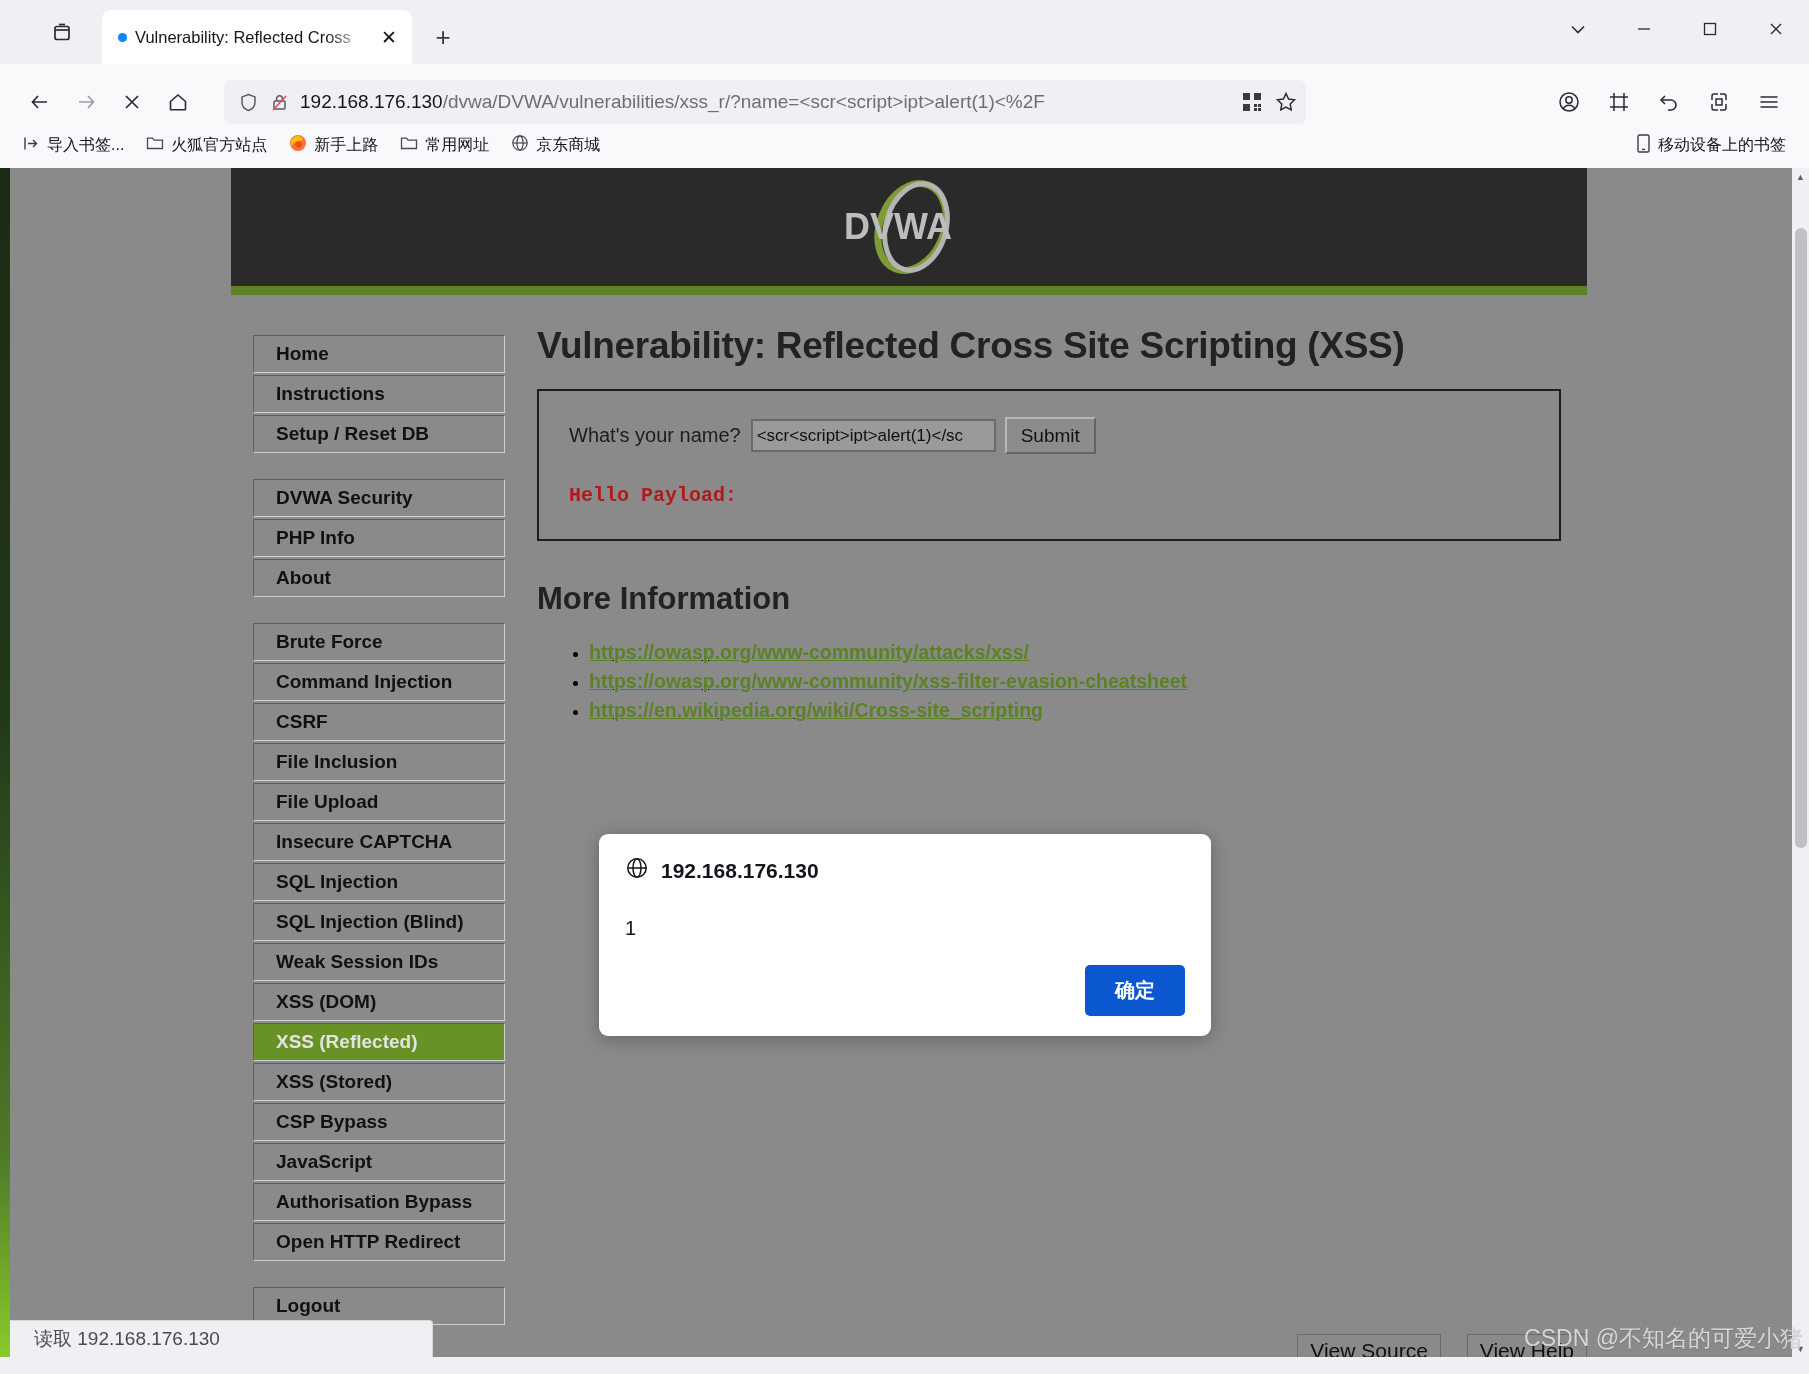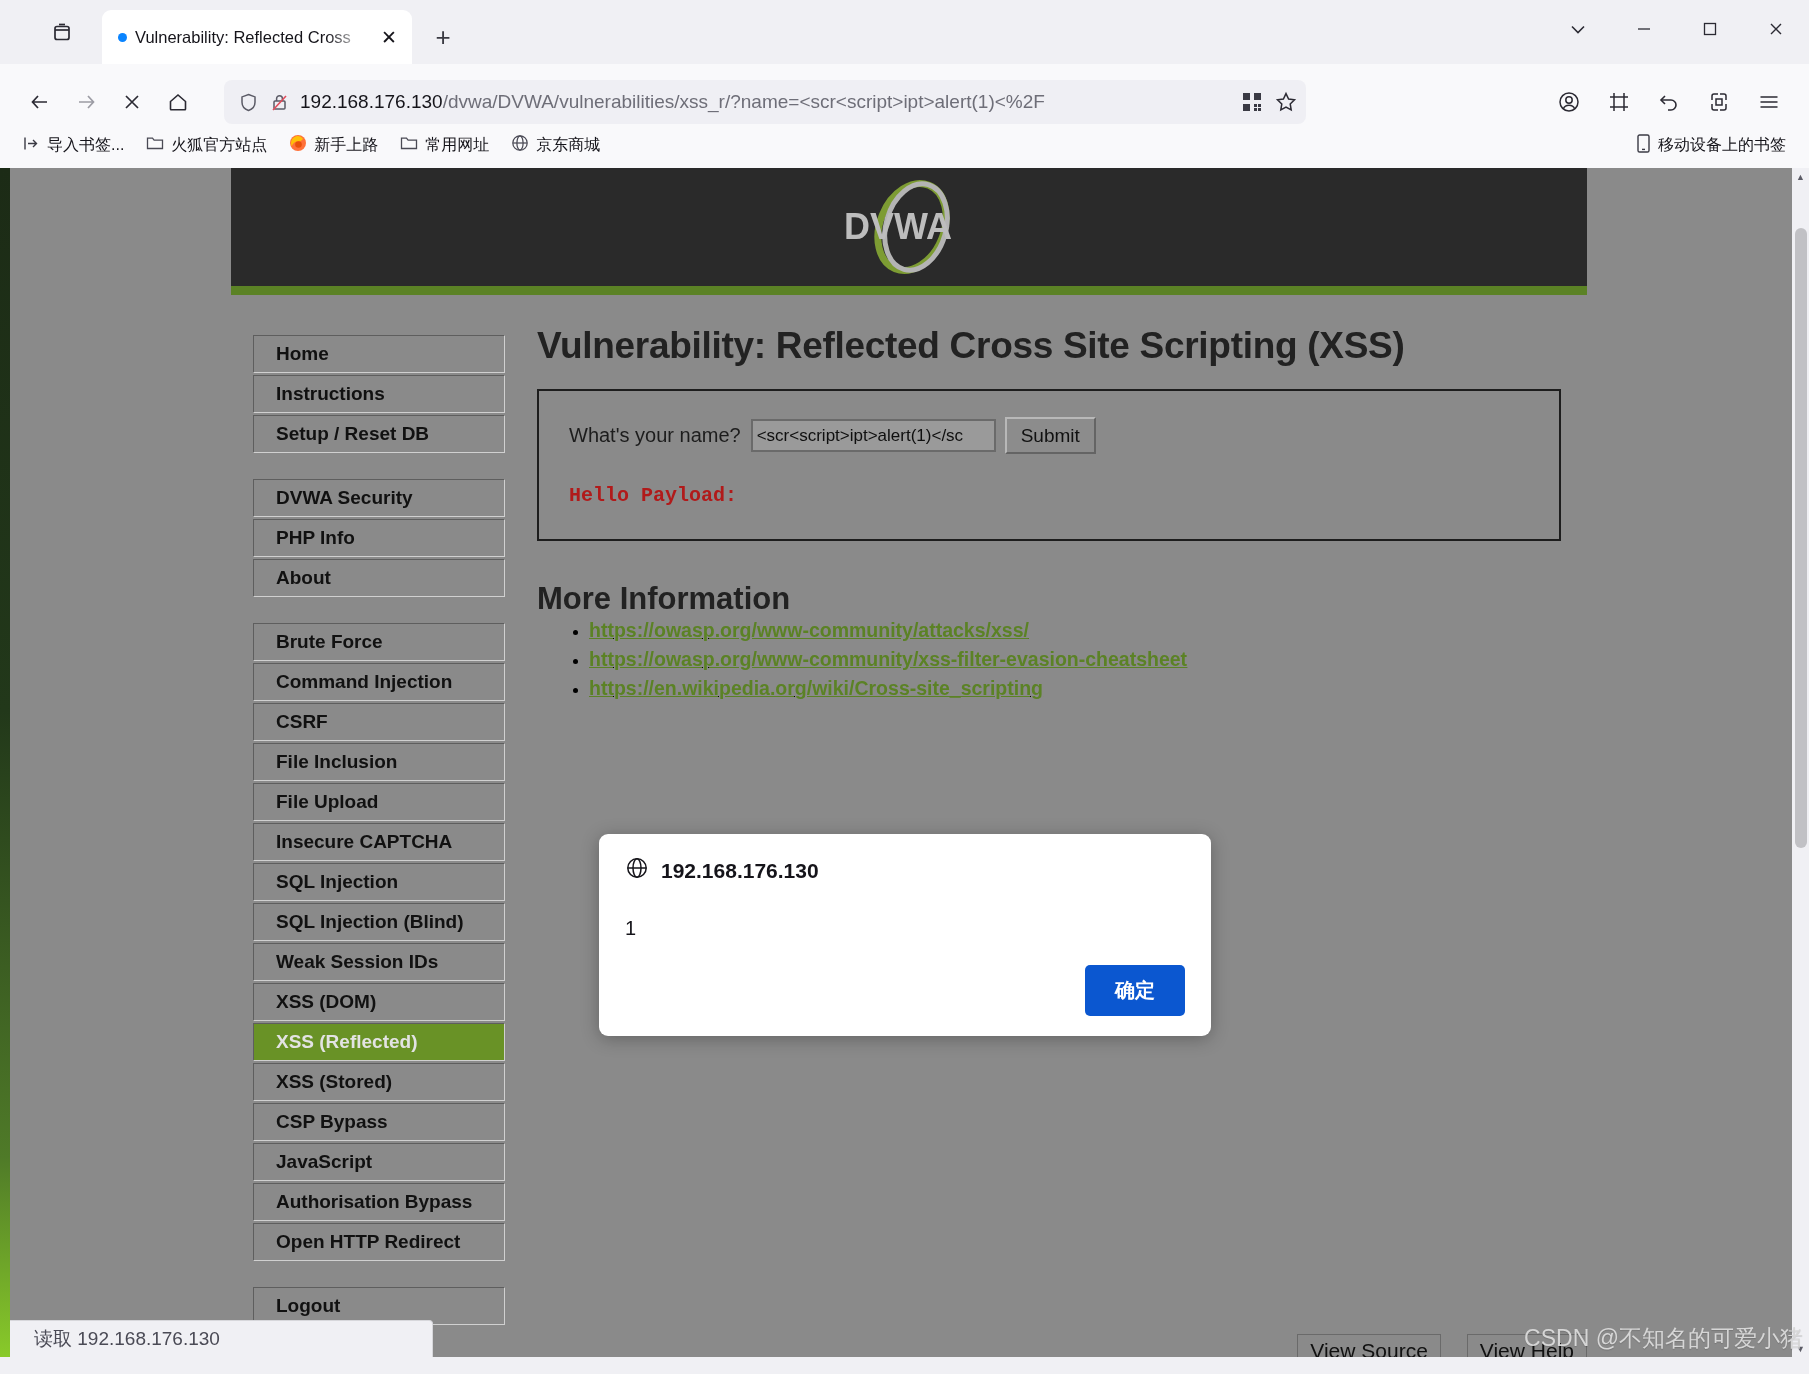--- a/index.html
+++ b/index.html
@@ -187,21 +187,21 @@
     border: 2px outset #b8b8b8;
     font-size: 19px; color: #111;
     font-family: "Liberation Sans", sans-serif;
   }
   .hello {
     margin-top: 30px;
     font-family: "Liberation Mono", monospace;
     font-size: 20px; color: #b11a1a; font-weight: bold;
   }
   .more-info-title {
-    font-size: 31px; font-weight: bold; color: #222; margin: 0 0 2px 0;
+    font-size: 31px; font-weight: bold; color: #222; margin: 0 0 24px 0;
   }
   .link-list { margin: 0; padding-left: 52px; }
   .link-list li { margin-bottom: 6px; text-decoration: underline; }
   .link-list a {
     color: #5b8225; font-weight: bold; font-size: 19.5px;
     text-decoration: underline;
   }
 
   .dvwa-footer-bar {
     position: absolute; right: 0; bottom: 6px;

